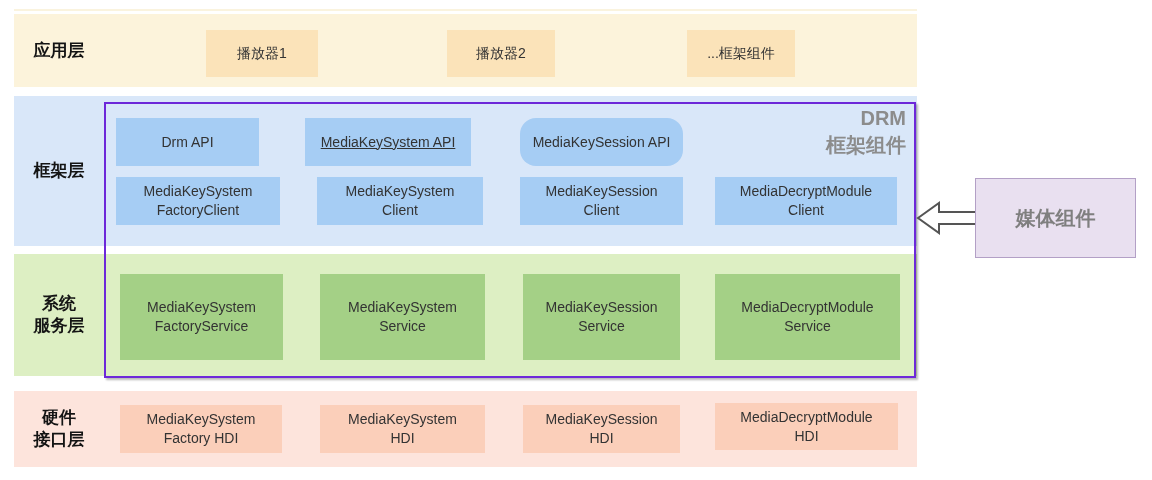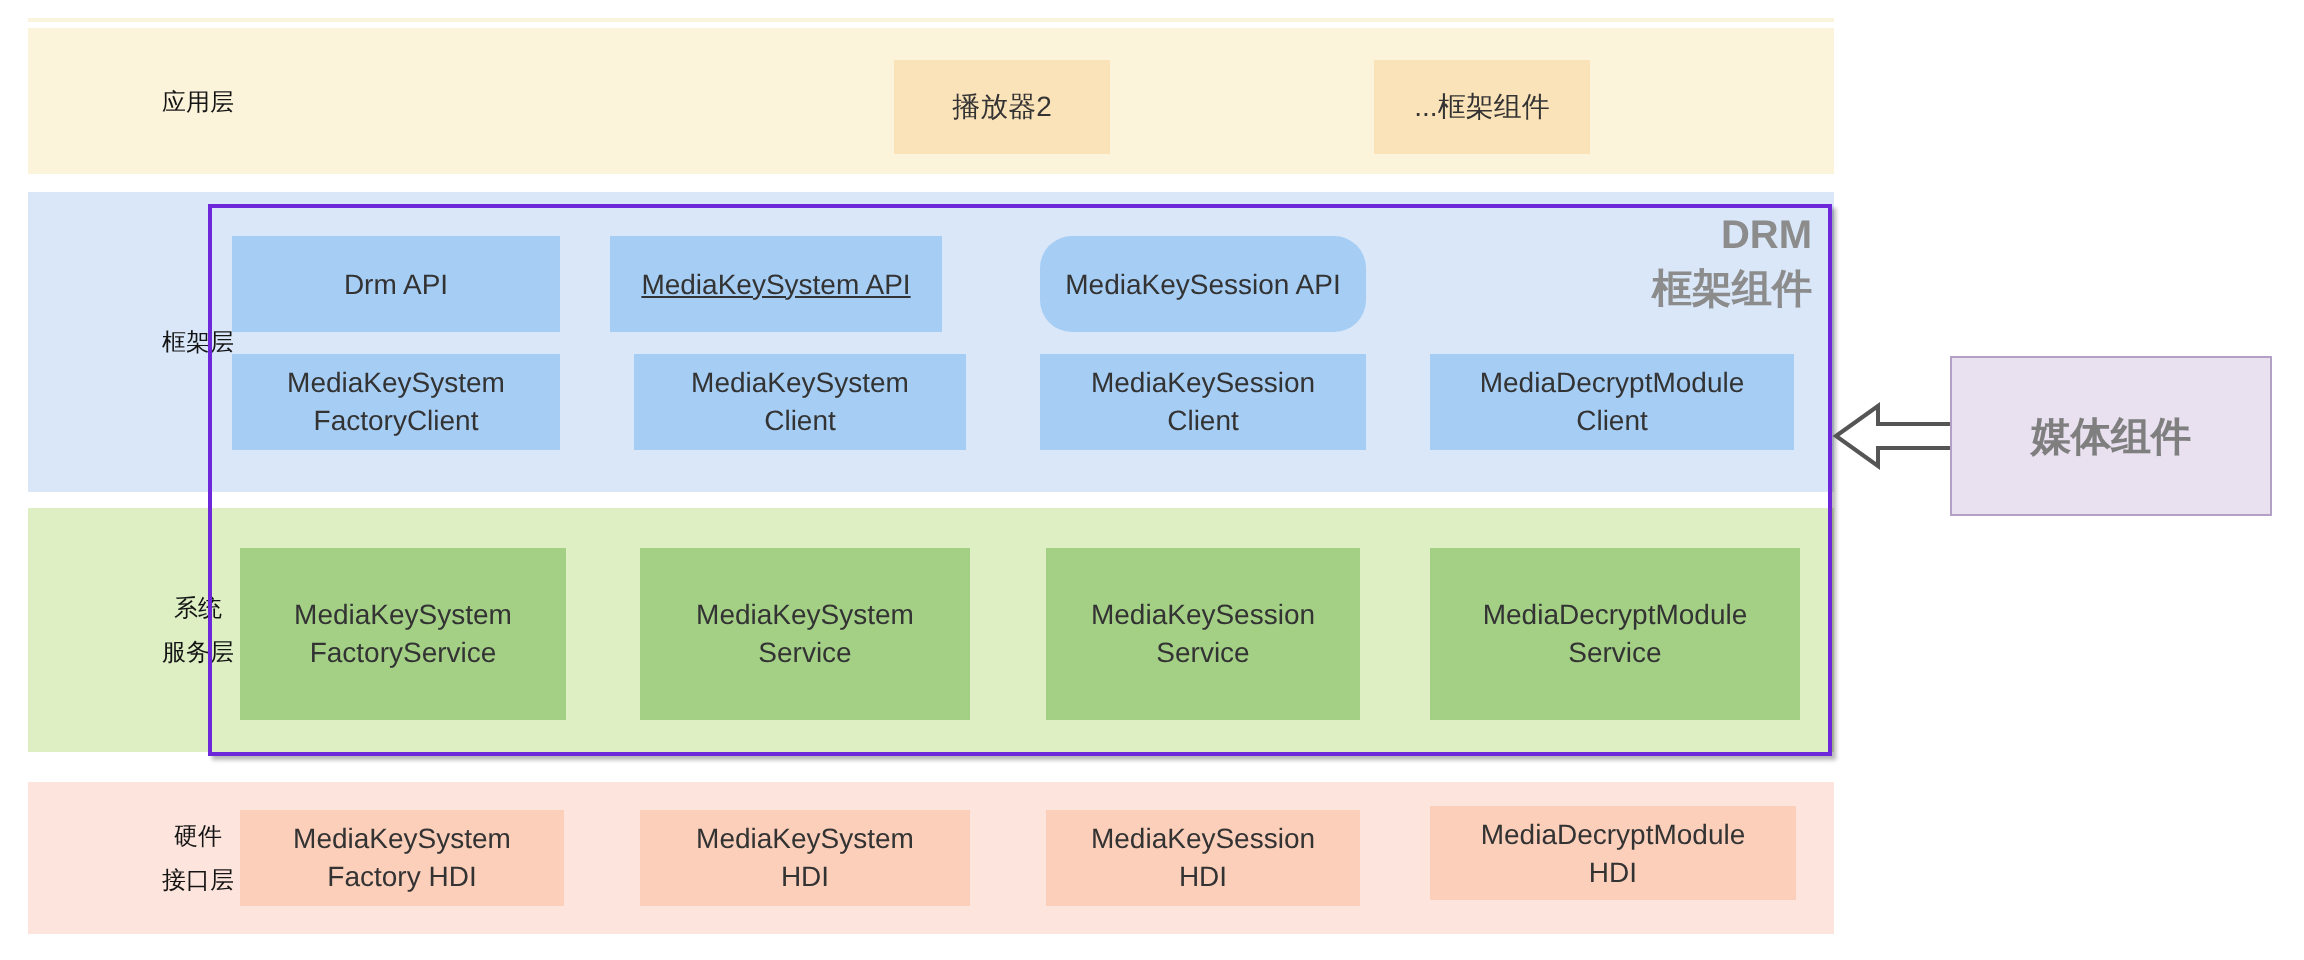--- a/index.html
+++ b/index.html
@@ -10,23 +10,22 @@
   .band { position:absolute; left:14px; width:903px; }
   .band-app  { top:14px;  height:73px;  background:#FCF3DB; }
   .band-fw   { top:96px;  height:150px; background:#D9E7F9; }
   .band-sys  { top:254px; height:122px; background:#DDEFC3; }
   .band-hdi  { top:391px; height:76px;  background:#FDE4DC; }
   .top-sliver { position:absolute; left:14px; top:9px; width:903px; height:2px; background:#FAF3DE; }
 
   .layer-label {
     position:absolute; left:0; top:0; width:90px; height:100%;
     display:flex; align-items:center; justify-content:center; text-align:center;
-    font-weight:normal; font-size:12px; line-height:22px; color:#141414;
+    font-weight:bold; font-size:17px; line-height:22px; color:#141414;
     white-space:pre-line;
-    padding-left:40px;
   }
 
   .node {
     position:absolute; display:flex; align-items:center; justify-content:center;
     text-align:center; font-size:14px; line-height:19px; color:#333333;
     white-space:pre-line; box-sizing:border-box;
   }
   .node-player { background:#FBE3B9; }
   .node-blue   { background:#A6CDF4; }
   .node-green  { background:#A4D086; }
@@ -69,24 +68,25 @@
   <div class="band band-sys">
     <div class="layer-label">系统
 服务层</div>
   </div>
 
   <div class="band band-hdi">
     <div class="layer-label">硬件
 接口层</div>
   </div>
 
+  <div class="node node-player" style="left:206px; top:30px; width:112px; height:47px;">播放器1</div>
   <div class="node node-player" style="left:447px; top:30px; width:108px; height:47px;">播放器2</div>
   <div class="node node-player" style="left:687px; top:30px; width:108px; height:47px;">...框架组件</div>
 
-  <div class="node node-blue" style="left:116px; top:118px; width:164px; height:48px;">Drm API</div>
+  <div class="node node-blue" style="left:116px; top:118px; width:143px; height:48px;">Drm API</div>
   <div class="node node-blue" style="left:305px; top:118px; width:166px; height:48px;text-decoration:underline;">MediaKeySystem API</div>
   <div class="node node-blue" style="left:520px; top:118px; width:163px; height:48px;border-radius:16px;">MediaKeySession API</div>
 
   <div class="node node-blue" style="left:116px; top:177px; width:164px; height:48px;">MediaKeySystem
 FactoryClient</div>
   <div class="node node-blue" style="left:317px; top:177px; width:166px; height:48px;">MediaKeySystem
 Client</div>
   <div class="node node-blue" style="left:520px; top:177px; width:163px; height:48px;">MediaKeySession
 Client</div>
   <div class="node node-blue" style="left:715px; top:177px; width:182px; height:48px;">MediaDecryptModule

